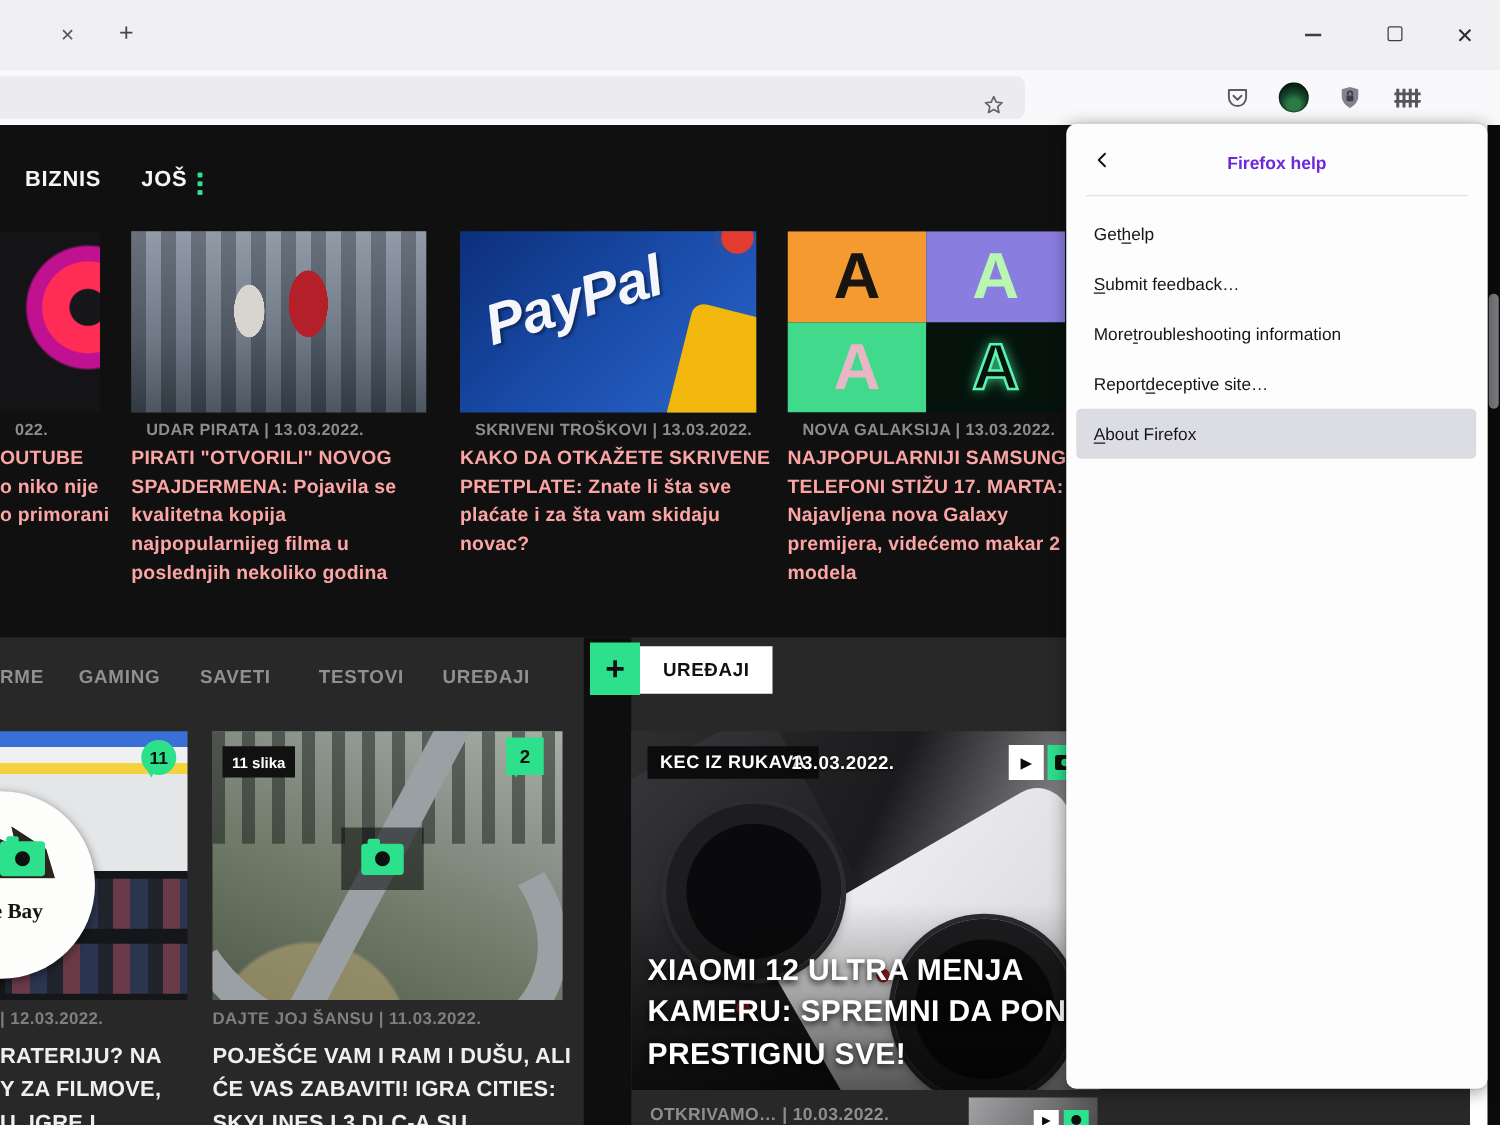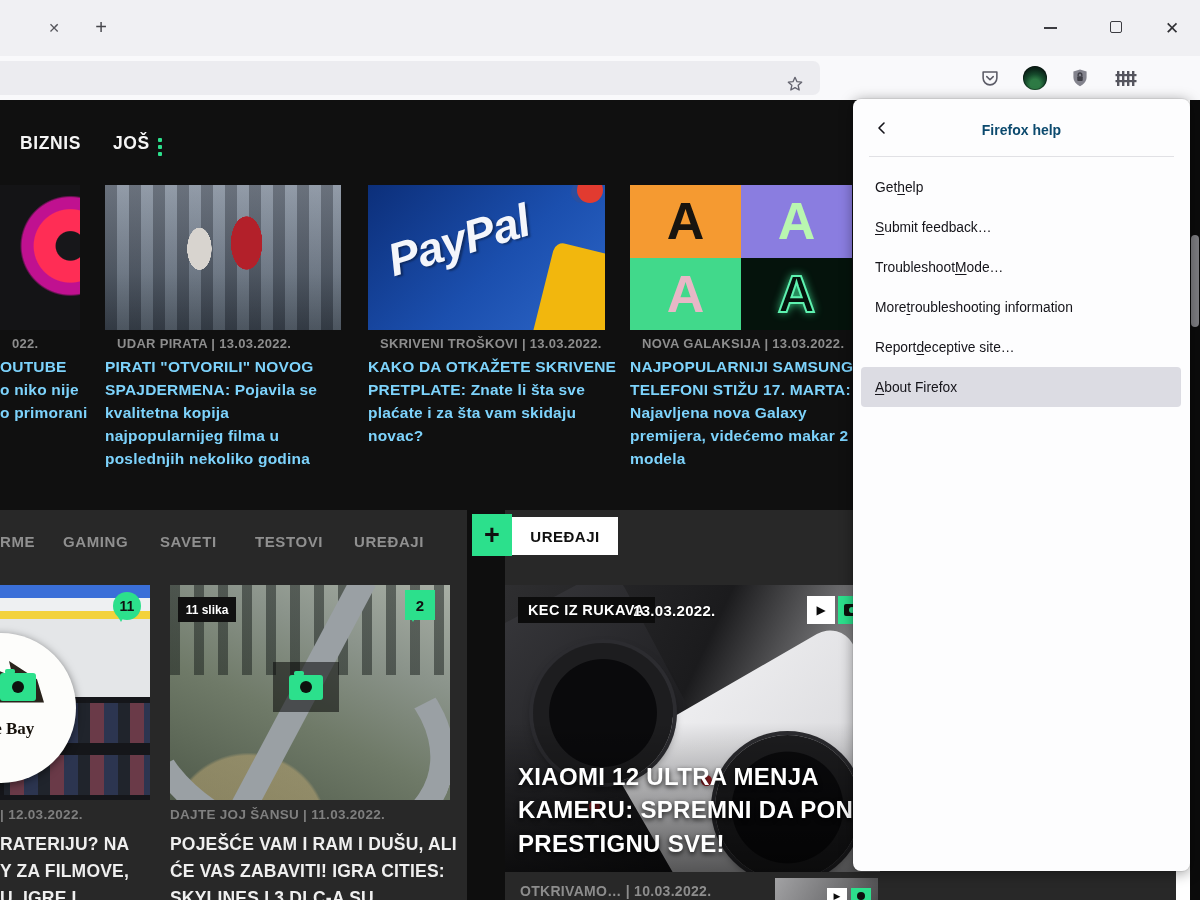--- a/index.html
+++ b/index.html
@@ -57,21 +57,21 @@
   .pp-card{right:-22px;bottom:-30px;width:86px;height:110px;background:#f2b70d;border-radius:10px;transform:rotate(14deg);}
   .pp-mc{right:2px;top:-8px;width:26px;height:26px;border-radius:50%;background:#e23b30;box-shadow:-8px 2px 0 -2px #2a4fa0;}
   .img3{left:630px;width:222px;display:grid;grid-template-columns:1fr 1fr;grid-template-rows:1fr 1fr;}
   .q{display:flex;align-items:center;justify-content:center;font-weight:bold;font-size:52px;}
   .q1{background:#f59a31;color:#18140f;}
   .q2{background:#8a7de0;color:#b9f6b0;}
   .q3{background:#41d98b;color:#e8b7c6;}
   .q4{background:#05130c;color:#05130c;-webkit-text-stroke:2px #5ef2b0;text-shadow:0 0 10px #3fe396;}
 
   .kick{top:236px;font-size:13px;font-weight:bold;color:#8d8d8d;letter-spacing:.3px;padding-left:12px;}
-  .head{top:255px;font-size:15.5px;font-weight:bold;color:#7dd3fc;line-height:23px;letter-spacing:.2px;}
+  .head{top:255px;font-size:15.5px;font-weight:bold;color:#fca5a5;line-height:23px;letter-spacing:.2px;}
   .headline-line{white-space:nowrap;}
 
   .gutter{left:467px;top:410px;width:38px;height:390px;background:#0e0e0e;}
   .sec-tab{top:433px;font-size:15px;font-weight:bold;color:#909090;letter-spacing:.6px;}
 
   .plus-badge{left:472px;top:414px;width:40px;height:42px;background:#2ce08c;color:#101010;
     display:flex;align-items:center;justify-content:center;font-size:27px;font-weight:bold;}
   .sec-title{left:512px;top:417px;width:106px;height:38px;background:#fff;color:#111;
     display:flex;align-items:center;justify-content:center;font-size:15px;font-weight:bold;letter-spacing:.5px;}
 
@@ -142,21 +142,21 @@
   .mini-cam{left:76px;background:#2ce08c;}
   .mini-cam i{width:8px;height:8px;border-radius:50%;background:#0d120e;}
 
   .scrollbar{left:1190px;top:100px;width:10px;height:800px;background:#0b0b0b;}
   .scroll-thumb{left:1px;top:135px;width:8px;height:92px;background:#7e7e82;border-radius:4px;}
 
   
   .panel{left:853px;top:99px;width:337px;height:772px;background:#fdfdfe;border-radius:8px;
     box-shadow:0 2px 14px rgba(0,0,0,.4),0 0 0 1px rgba(0,0,0,.06);z-index:10;}
   .panel-back{left:14px;top:15px;width:30px;height:28px;display:flex;align-items:center;justify-content:center;border-radius:4px;}
-  .panel-title{left:0;right:0;top:23px;text-align:center;font-size:14px;font-weight:600;color:#0c4a6e;}
+  .panel-title{left:0;right:0;top:23px;text-align:center;font-size:14px;font-weight:600;color:#6d28d9;}
   .panel-div{left:16px;right:16px;top:57px;height:1px;background:#e1e1e5;}
   .menu-list{left:8px;right:9px;top:68px;}
   .menu-item{position:relative;height:40px;display:flex;align-items:center;padding-left:14px;
     font-size:13.8px;color:#15141a;border-radius:4px;text-align:right;}
   .menu-item.hl{background:#dcdce3;}
   .ak{text-decoration:underline;text-underline-offset:2px;}
 </style>
 </head>
 <body>
 
@@ -336,25 +336,20 @@
         <span>Get </span>
           <span class="ak">h</span>
           <span>elp</span>
       </div>
       <div class="menu-item">
         <span></span>
           <span class="ak">S</span>
           <span>ubmit feedback…</span>
       </div>
       <div class="menu-item">
-        <span>Troubleshoot </span>
-          <span class="ak">M</span>
-          <span>ode…</span>
-      </div>
-      <div class="menu-item">
         <span>More </span>
           <span class="ak">t</span>
           <span>roubleshooting information</span>
       </div>
       <div class="menu-item">
         <span>Report </span>
           <span class="ak">d</span>
           <span>eceptive site…</span>
       </div>
       <div class="menu-item hl">

